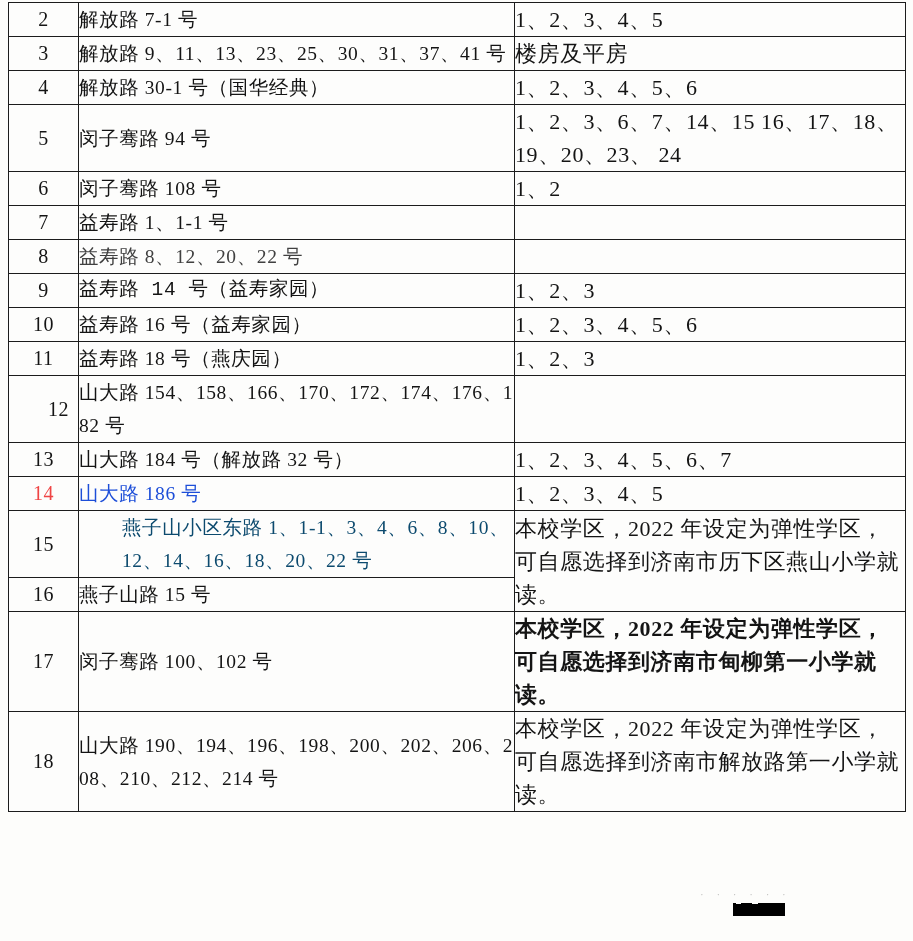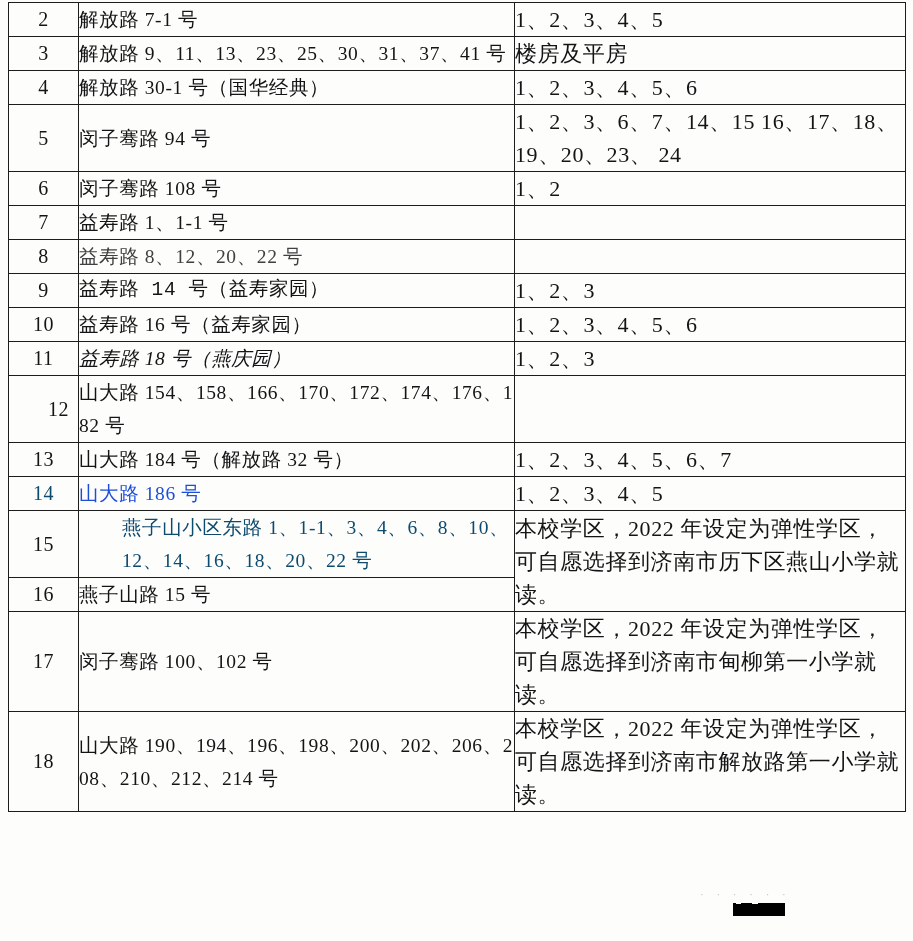--- a/index.html
+++ b/index.html
@@ -174,51 +174,51 @@
           <td class="cell-addr" style="border-color: rgb(28, 28, 28); color: rgb(20, 20, 20); font-family: Liberation Mono, monospace;">益寿路 14 号（益寿家园）</td>
           <td class="cell-note" style="border-color: rgb(28, 28, 28); color: rgb(20, 20, 20);">1、2、3</td>
         </tr>
         <tr>
           <td class="cell-no" style="border-color: rgb(28, 28, 28); color: rgb(20, 20, 20);">10</td>
           <td class="cell-addr" style="border-color: rgb(28, 28, 28); color: rgb(20, 20, 20);">益寿路 16 号（益寿家园）</td>
           <td class="cell-note" style="border-color: rgb(28, 28, 28); color: rgb(20, 20, 20);">1、2、3、4、5、6</td>
         </tr>
         <tr>
           <td class="cell-no" style="border-color: rgb(28, 28, 28); color: rgb(20, 20, 20);">11</td>
-          <td class="cell-addr" style="border-color: rgb(28, 28, 28); color: rgb(20, 20, 20); font-style: italic;">益寿路 18 号（燕庆园）</td>
+          <td class="cell-addr" style="border-color: rgb(28, 28, 28); color: rgb(20, 20, 20);">益寿路 18 号（燕庆园）</td>
           <td class="cell-note" style="border-color: rgb(28, 28, 28); color: rgb(20, 20, 20);">1、2、3</td>
         </tr>
         <tr>
           <td class="cell-no" style="border-color: rgb(28, 28, 28); color: rgb(20, 20, 20); padding-left: 30px;">12</td>
           <td class="cell-addr" style="border-color: rgb(28, 28, 28); color: rgb(20, 20, 20);">山大路 154、158、166、170、172、174、176、182 号</td>
           <td class="cell-note empty" style="border-color: rgb(28, 28, 28); color: rgb(20, 20, 20);"></td>
         </tr>
         <tr>
           <td class="cell-no" style="border-color: rgb(28, 28, 28); color: rgb(20, 20, 20);">13</td>
           <td class="cell-addr" style="border-color: rgb(28, 28, 28); color: rgb(20, 20, 20);">山大路 184 号（解放路 32 号）</td>
           <td class="cell-note" style="border-color: rgb(28, 28, 28); color: rgb(20, 20, 20);">1、2、3、4、5、6、7</td>
         </tr>
         <tr>
-          <td class="cell-no" style="border-color: rgb(28, 28, 28); color: #0c4a6e;">14</td>
+          <td class="cell-no" style="border-color: rgb(28, 28, 28); color: #ef4444;">14</td>
           <td class="cell-addr" style="border-color: rgb(28, 28, 28); color: #1d4ed8;">山大路 186 号</td>
           <td class="cell-note" style="border-color: rgb(28, 28, 28); color: rgb(20, 20, 20);">1、2、3、4、5</td>
         </tr>
         <tr>
           <td class="cell-no" style="border-color: rgb(28, 28, 28); color: rgb(20, 20, 20);">15</td>
           <td class="cell-addr" style="border-color: rgb(28, 28, 28); color: #0c4a6e; padding-left: 43px;">燕子山小区东路 1、1-1、3、4、6、8、10、12、14、16、18、20、22 号</td>
           <td class="cell-note" rowspan="2" style="border-color: rgb(28, 28, 28); color: rgb(20, 20, 20);">本校学区，2022 年设定为弹性学区，可自愿选择到济南市历下区燕山小学就读。</td>
         </tr>
         <tr>
           <td class="cell-no" style="border-color: rgb(28, 28, 28); color: rgb(20, 20, 20);">16</td>
           <td class="cell-addr" style="border-color: rgb(28, 28, 28); color: rgb(20, 20, 20);">燕子山路 15 号</td>
         </tr>
         <tr>
           <td class="cell-no" style="border-color: rgb(28, 28, 28); color: rgb(20, 20, 20);">17</td>
           <td class="cell-addr" style="border-color: rgb(28, 28, 28); color: rgb(20, 20, 20);">闵子骞路 100、102 号</td>
-          <td class="cell-note" style="border-color: rgb(28, 28, 28); color: rgb(20, 20, 20);">本校学区，2022 年设定为弹性学区，可自愿选择到济南市甸柳第一小学就读。</td>
+          <td class="cell-note" style="border-color: rgb(28, 28, 28); color: rgb(20, 20, 20); font-weight: bold;">本校学区，2022 年设定为弹性学区，可自愿选择到济南市甸柳第一小学就读。</td>
         </tr>
         <tr>
           <td class="cell-no" style="border-color: rgb(28, 28, 28); color: rgb(20, 20, 20);">18</td>
           <td class="cell-addr" style="border-color: rgb(28, 28, 28); color: rgb(20, 20, 20);">山大路 190、194、196、198、200、202、206、208、210、212、214 号</td>
           <td class="cell-note" style="border-color: rgb(28, 28, 28); color: rgb(20, 20, 20);">本校学区，2022 年设定为弹性学区，可自愿选择到济南市解放路第一小学就读。</td>
         </tr>
       </tbody>
   </table>
 
   <div id="smudge-overlay"></div>

